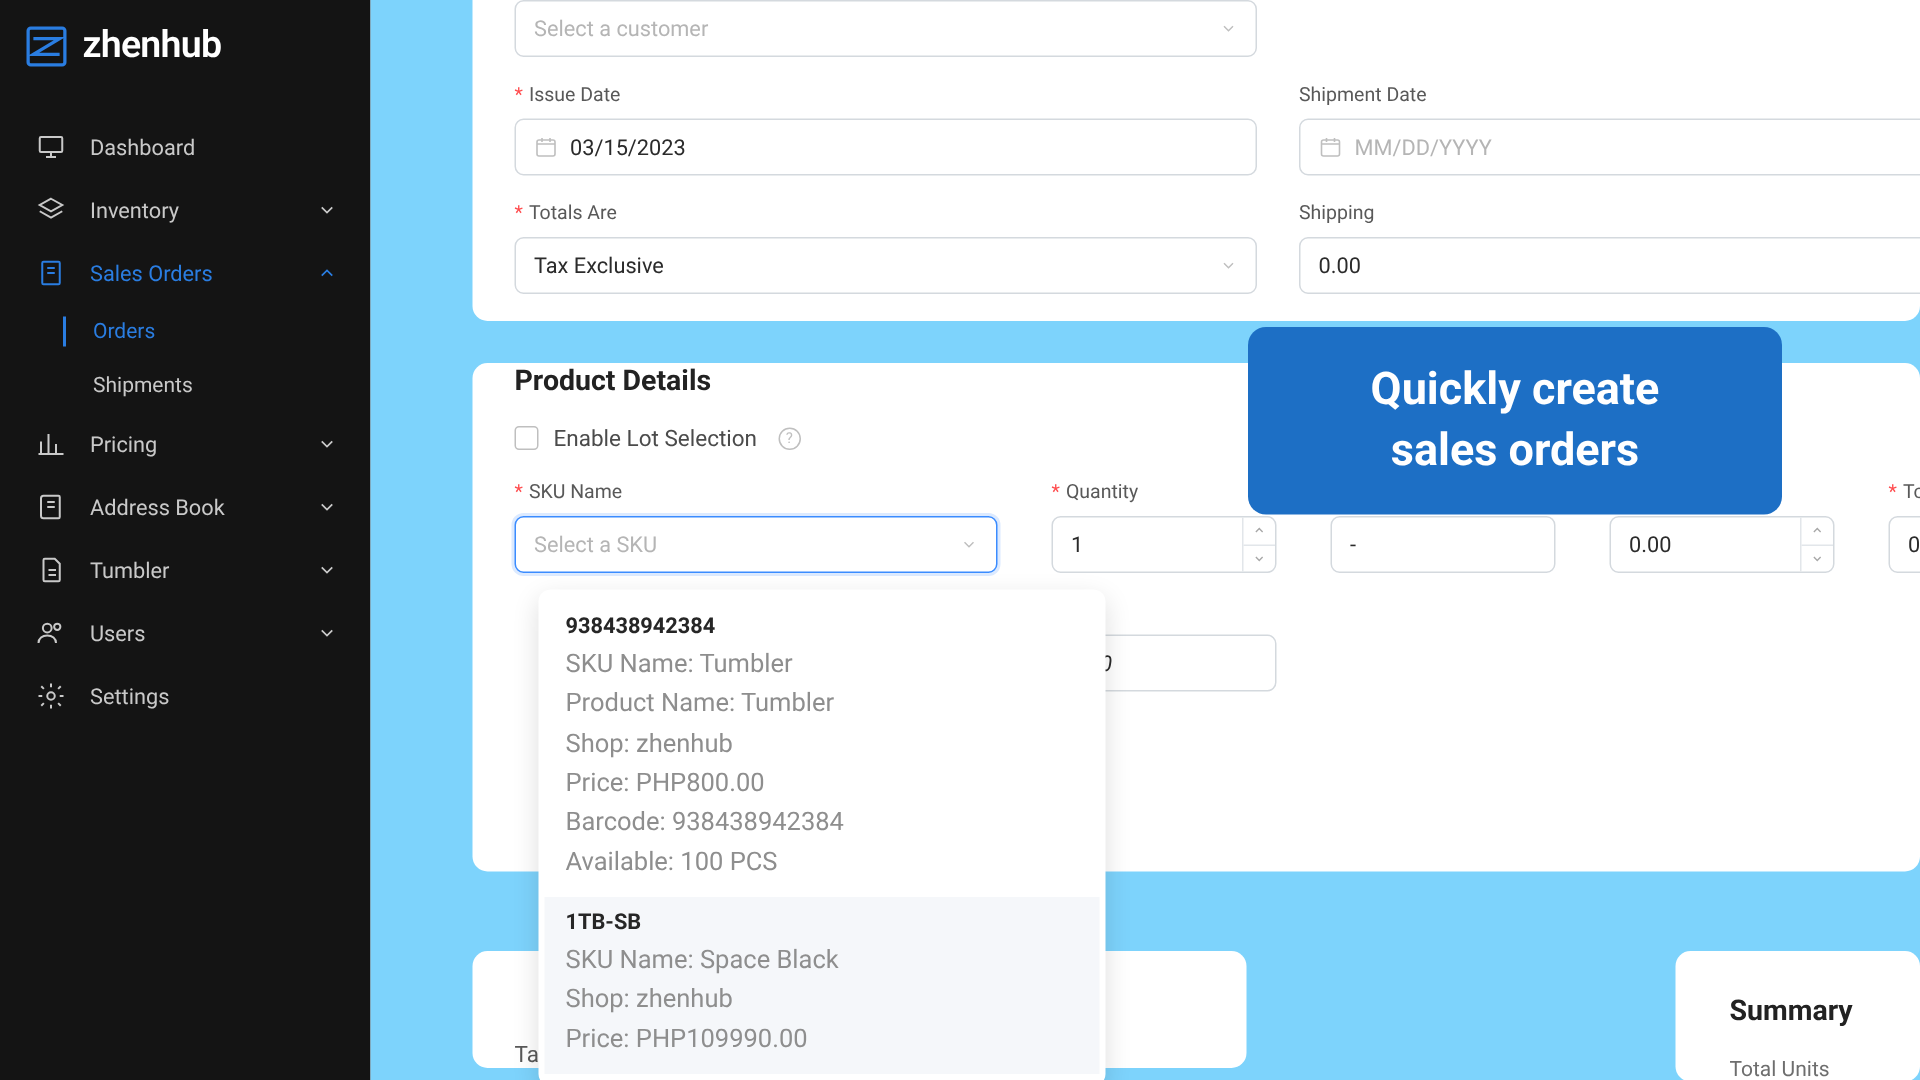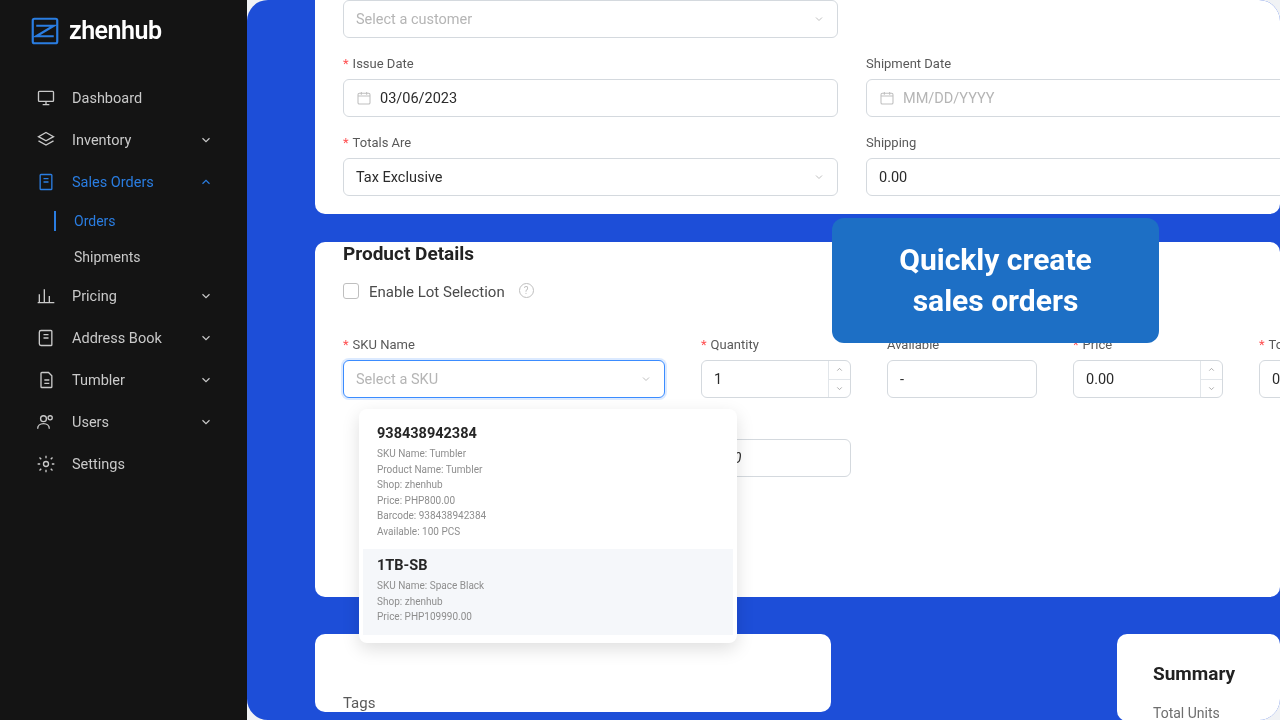--- a/index.html
+++ b/index.html
@@ -15,33 +15,33 @@
     position: absolute;
     left: 0; top: 0;
     width: 247px; height: 720px;
     background: #141414;
     color: #c5c5c5;
   }
   .logo {
     display: flex;
     align-items: center;
     gap: 10px;
-    padding: 16px 18px 24px 31px;
+    padding: 16px 18px 24px 17px;
     color: #fff;
   }
   .logo-mark {
     width: 28px; height: 28px;
     display: inline-block;
   }
   .logo-text {
     font-size: 25px;
     font-weight: 600;
     letter-spacing: -0.5px;
   }
-  .nav { padding: 8px 16px; }
+  .nav { padding: 8px 4px; }
   .nav-item {
     display: flex;
     align-items: center;
     padding: 11px 18px 11px 20px;
     gap: 16px;
     font-size: 14.5px;
     cursor: pointer;
     color: #c9c9c9;
   }
   .nav-item.active { color: #2a7de1; }
@@ -74,22 +74,21 @@
   }
   .chevron {
     width: 14px; height: 14px;
     display: inline-block;
   }
   .main {
     position: absolute;
     left: 247px; top: 0; right: 0; bottom: 0;
     padding: 0;
     overflow: hidden;
-    background: #1d4ed8;
-    border-radius: 21px;
+    background: #7dd3fc;
   }
   .card {
     background: #fff;
     border-radius: 10px;
     margin: 0 0 28px 68px;
     padding: 0 0 0 28px;
   }
   .card.first { margin-top: -14px; padding-top: 14px; }
   .form-row { display: flex; gap: 28px; }
   .form-col { flex: 1; min-width: 0; }
@@ -128,22 +127,22 @@
     border: 1px solid #3b8cff;
     box-shadow: 0 0 0 2px rgba(59,140,255,0.18);
   }
   .section-title {
     font-size: 19px;
     font-weight: 700;
     color: #222;
     margin: 24px 0 18px 0;
   }
   .checkbox-row {
-    display: flex; align-items: flex-start; gap: 10px;
-    margin-bottom: 36px;
+    display: flex; align-items: center; gap: 10px;
+    margin-bottom: 20px;
     font-size: 15px; color: #4b4b4b;
   }
   .checkbox-box {
     width: 16px; height: 16px;
     border: 1.5px solid #bfbfbf;
     border-radius: 3px;
   }
   .info-circle {
     width: 15px; height: 15px; border: 1.2px solid #bfbfbf; border-radius: 50%;
     display: inline-flex; align-items: center; justify-content: center;
@@ -175,25 +174,25 @@
     width: 378px;
     background: #fff;
     border-radius: 8px;
     box-shadow: 0 6px 18px rgba(0,0,0,0.13);
     padding: 8px 4px;
     z-index: 20;
   }
   .dd-item { padding: 8px 14px 10px 14px; cursor: pointer; }
   .dd-item.hovered { background: #f5f7fa; }
   .dd-code { font-size: 14.5px; font-weight: 700; color: #262626; margin-bottom: 4px;}
-  .dd-meta { font-size: 10px; color: #8e8e8e; line-height: 1.55; }
+  .dd-meta { font-size: 17px; color: #8e8e8e; line-height: 1.55; }
   .tooltip-bubble {
     position: absolute;
     left: 585px; top: 218px;
-    width: 327px;
+    width: 356px;
     background: #1d6fc5;
     color: #fff;
     border-radius: 12px;
     padding: 22px 28px;
     text-align: center;
     font-size: 30px;
     font-weight: 700;
     line-height: 1.35;
     z-index: 15;
   }
@@ -368,21 +367,21 @@
         </div>
         <div class="field">
           <span class="label"><span class="req">*</span><span>Issue Date</span></span>
           <div class="input">
             <span class="cal-icon">
               <svg width="16" height="16" viewBox="0 0 24 24" fill="none" stroke="currentColor" stroke-width="1.6">
                   <rect x="3" y="5" width="18" height="16" rx="2"></rect>
                   <path d="M3 9h18M8 3v4M16 3v4"></path>
                 </svg>
             </span>
-            <span>03/06/2023</span>
+            <span>03/15/2023</span>
           </div>
         </div>
         <div class="field">
           <span class="label"><span class="req">*</span><span>Totals Are</span></span>
           <div class="select-box">
             <span>Tax Exclusive</span>
             <span class="caret">
               <svg width="12" height="12" viewBox="0 0 24 24" fill="none" stroke="currentColor" stroke-width="2">
                   <path d="M6 9l6 6 6-6"></path>
                 </svg>

